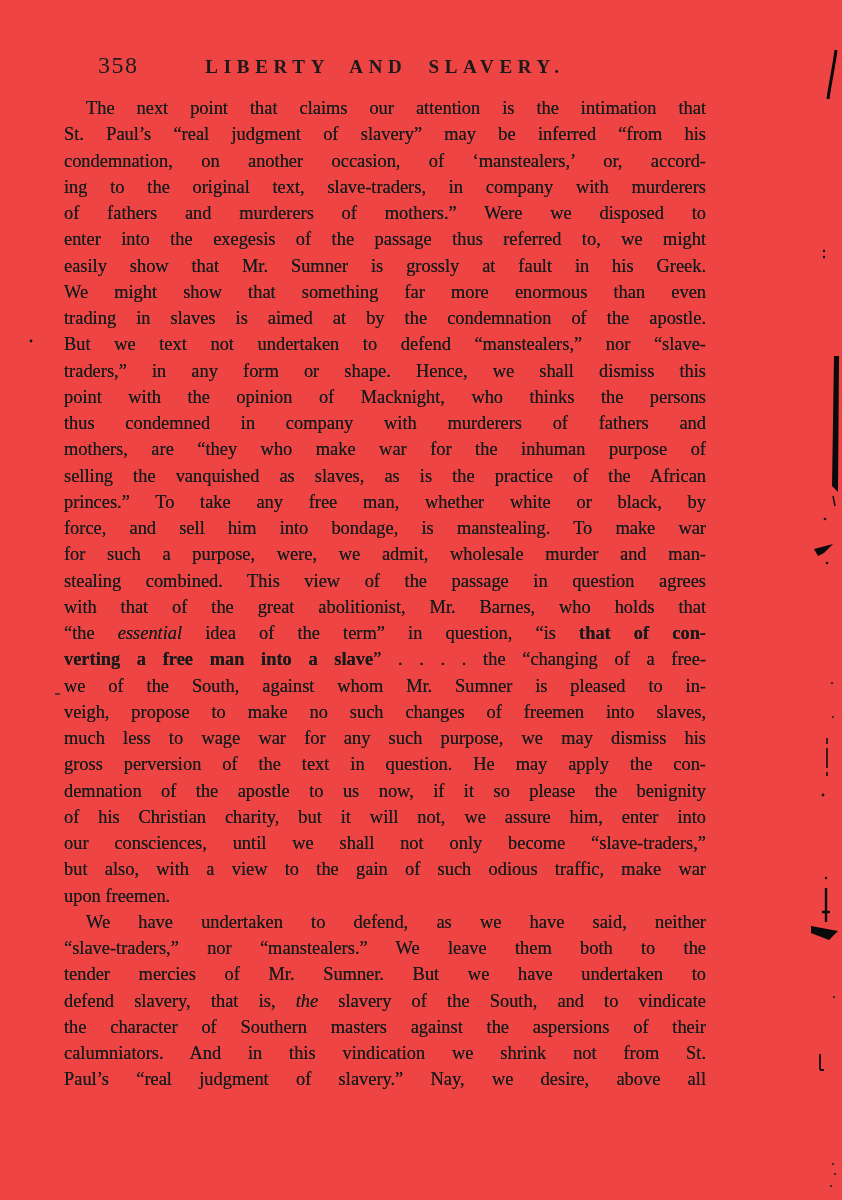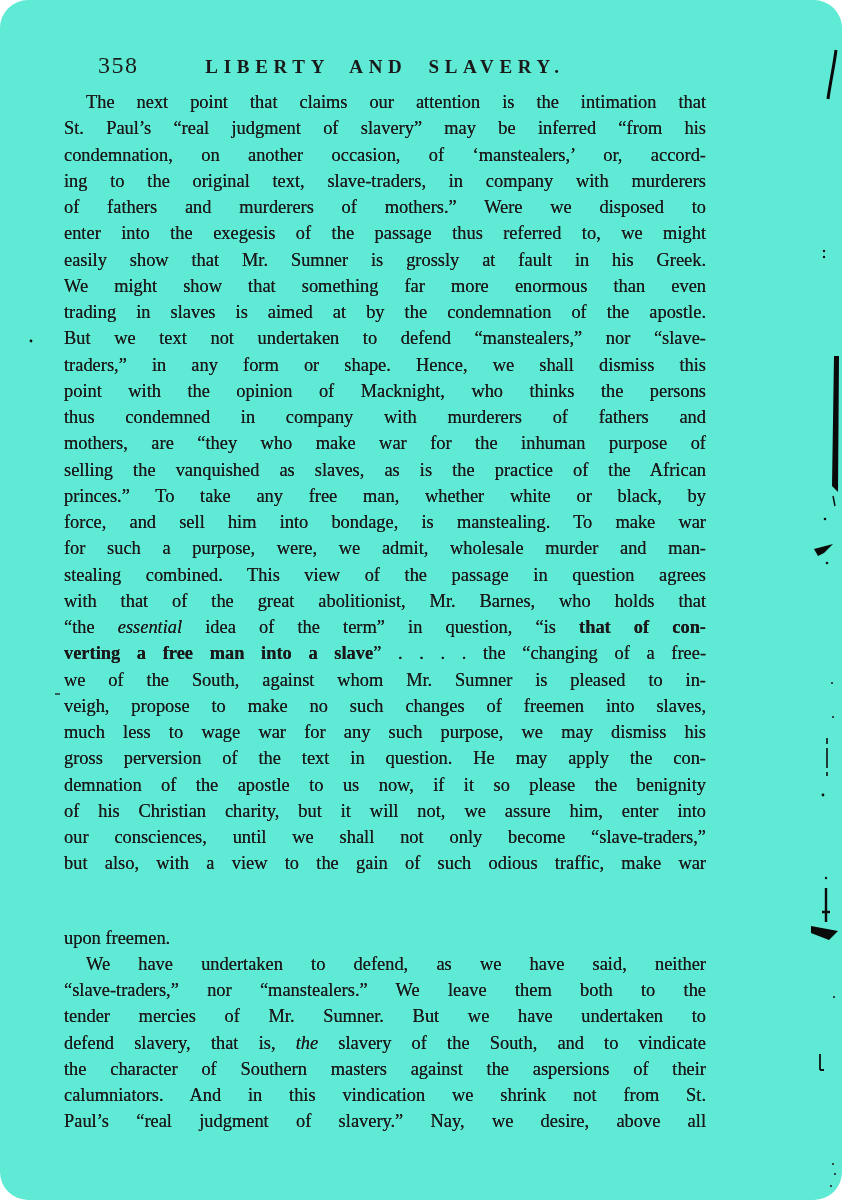--- a/index.html
+++ b/index.html
@@ -1,24 +1,23 @@
 <!DOCTYPE html>
 <html><head>
 <meta charset="utf-8">
 <style>
   html, body { margin: 0; padding: 0; background: #ffffff; }
   .page {
     position: relative;
     width: 842px;
     height: 1200px;
-    background: #5eead4;
+    background: #ef4444;
     overflow: hidden;
     font-family: "Liberation Serif", "DejaVu Serif", serif;
     color: #191919;
-    border-radius: 28px;
   }
   .header {
     position: absolute;
     top: 52px;
     left: 64px;
     width: 642px;
     height: 34px;
   }
   .page-number {
     position: absolute;
@@ -35,35 +34,35 @@
     width: 100%;
     text-align: center;
     font-size: 19px;
     font-weight: bold;
     letter-spacing: 0.30em;
     word-spacing: 0.55em;
     color: #1a1a1a;
   }
   .body-text {
     position: absolute;
-    top: 89px;
+    top: 95px;
     left: 64px;
     width: 642px;
     font-size: 18.4px;
     line-height: 26.25px;
     text-shadow: 0 0 0.35px #2a2a2a;
   }
   .line {
     text-align: justify;
     text-align-last: justify;
     height: 26.25px;
     overflow: hidden;
     white-space: nowrap;
   }
-  .line.last { text-align-last: left; margin-top: 48px; }
+  .line.last { text-align-last: left; }
   .line.indent { text-indent: 22px; }
   .it  { font-style: italic; margin-top: 46px; }
   .bit { font-weight: bold; }
   .artifacts {
     position: absolute;
     inset: 0;
     pointer-events: none;
   }
 </style>
 </head>

